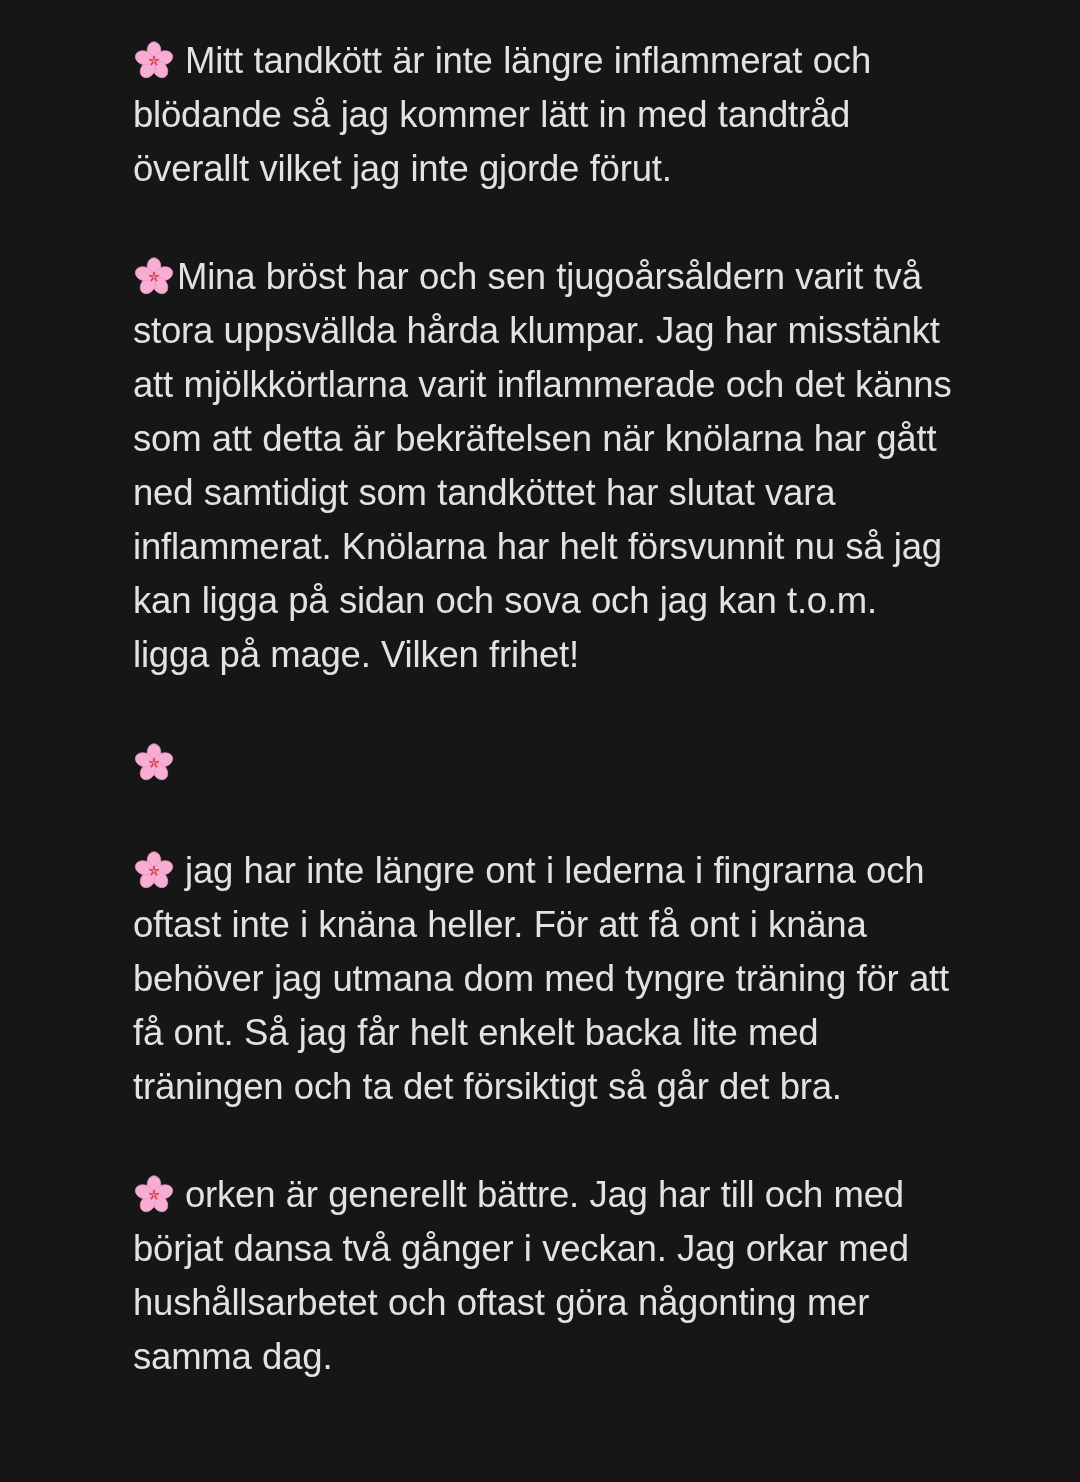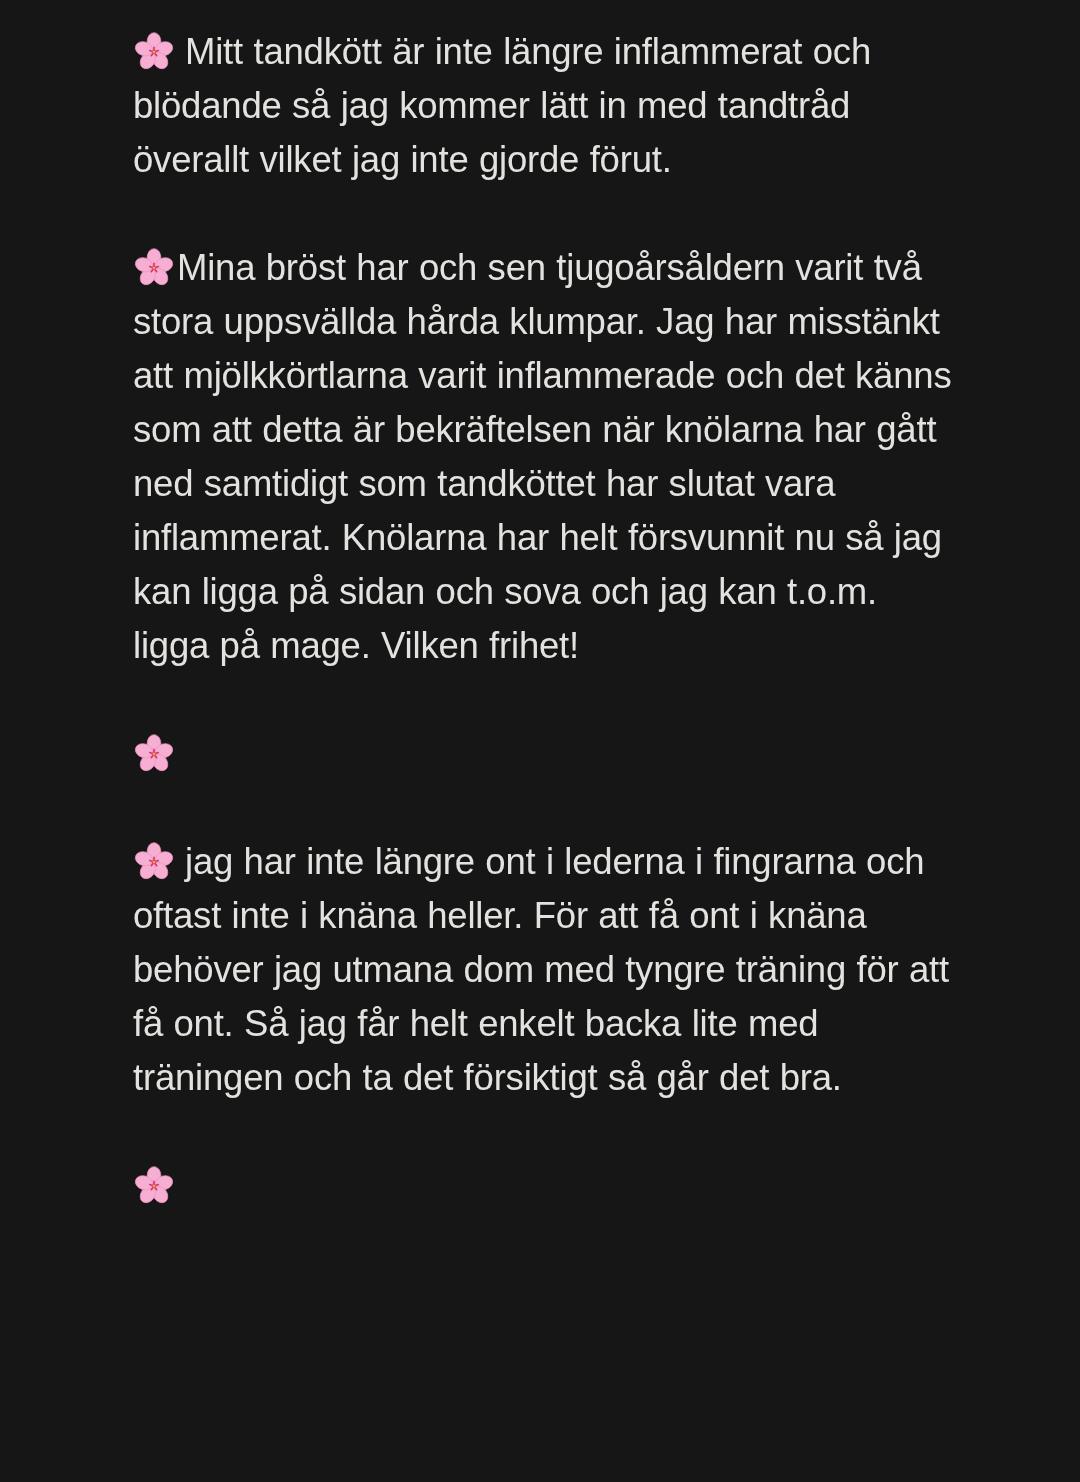--- a/index.html
+++ b/index.html
@@ -15,21 +15,21 @@
     width: 1080px;
     height: 1482px;
     overflow: hidden;
   }
   body {
     background: var(--bg);
     font-family: "Liberation Sans", "DejaVu Sans", sans-serif;
     color: var(--text);
   }
   .post {
-    padding: 25px 118px 0 133px;
+    padding: 34px 118px 0 133px;
     width: 1080px;
   }
   .para {
     font-size: 36.5px;
     line-height: 54px;
     letter-spacing: -0.2px;
     font-weight: 400;
     margin-bottom: 54px;
     max-width: 822px;
     word-spacing: 0.5px;
@@ -123,15 +123,15 @@
             <ellipse class="petal" cx="32" cy="16" rx="10.5" ry="13.5" transform="rotate(144 32 32)"></ellipse>
             <ellipse class="petal" cx="32" cy="16" rx="10.5" ry="13.5" transform="rotate(216 32 32)"></ellipse>
             <ellipse class="petal" cx="32" cy="16" rx="10.5" ry="13.5" transform="rotate(288 32 32)"></ellipse>
             <line class="star-line" x1="32" y1="32" x2="32" y2="25"></line>
             <line class="star-line" x1="32" y1="32" x2="38.6" y2="29.8"></line>
             <line class="star-line" x1="32" y1="32" x2="36.1" y2="37.7"></line>
             <line class="star-line" x1="32" y1="32" x2="27.9" y2="37.7"></line>
             <line class="star-line" x1="32" y1="32" x2="25.4" y2="29.8"></line>
             <circle class="center-dot" cx="32" cy="32" r="2.4"></circle>
           </g>
-        </svg></span></p>
+        </svg></span><span>orken är generellt bättre. Jag har till och med börjat dansa två gånger i veckan. Jag orkar med hushållsarbetet och oftast göra någonting mer samma dag.</span></p>
 
 </main>
 
 </body></html>

